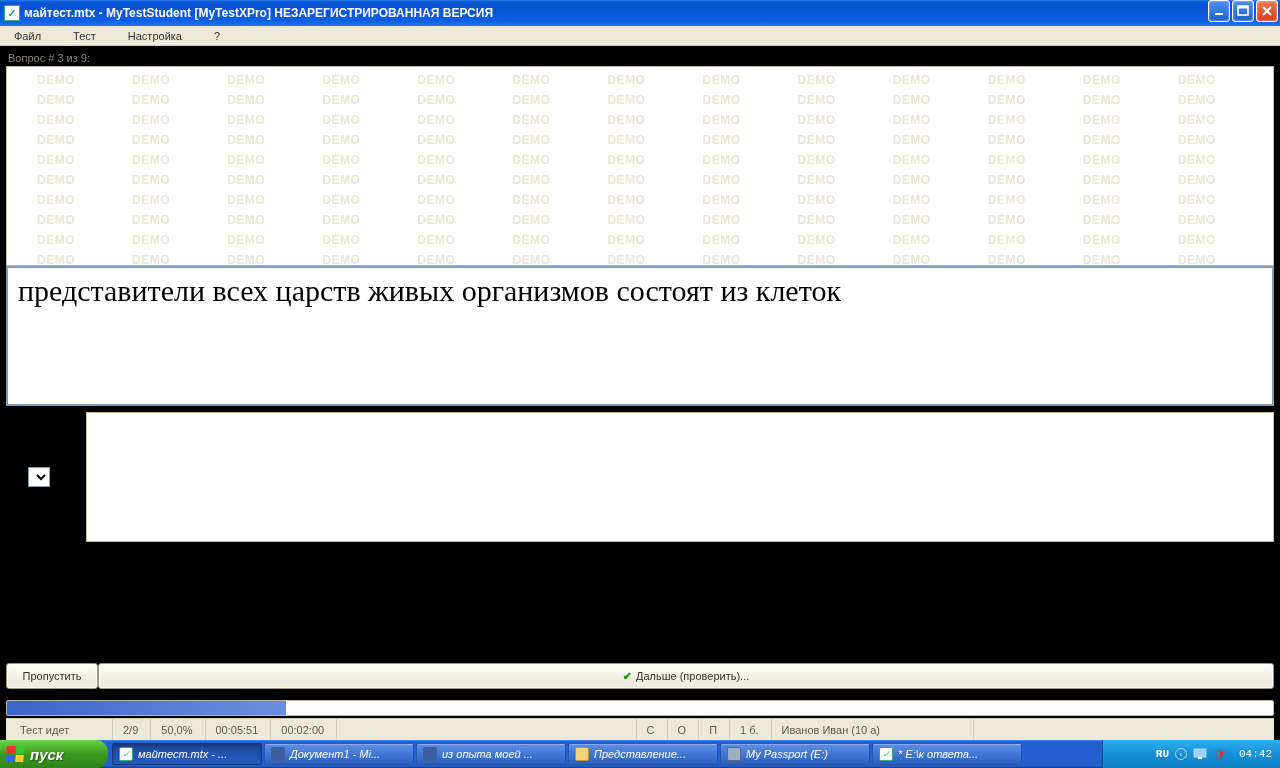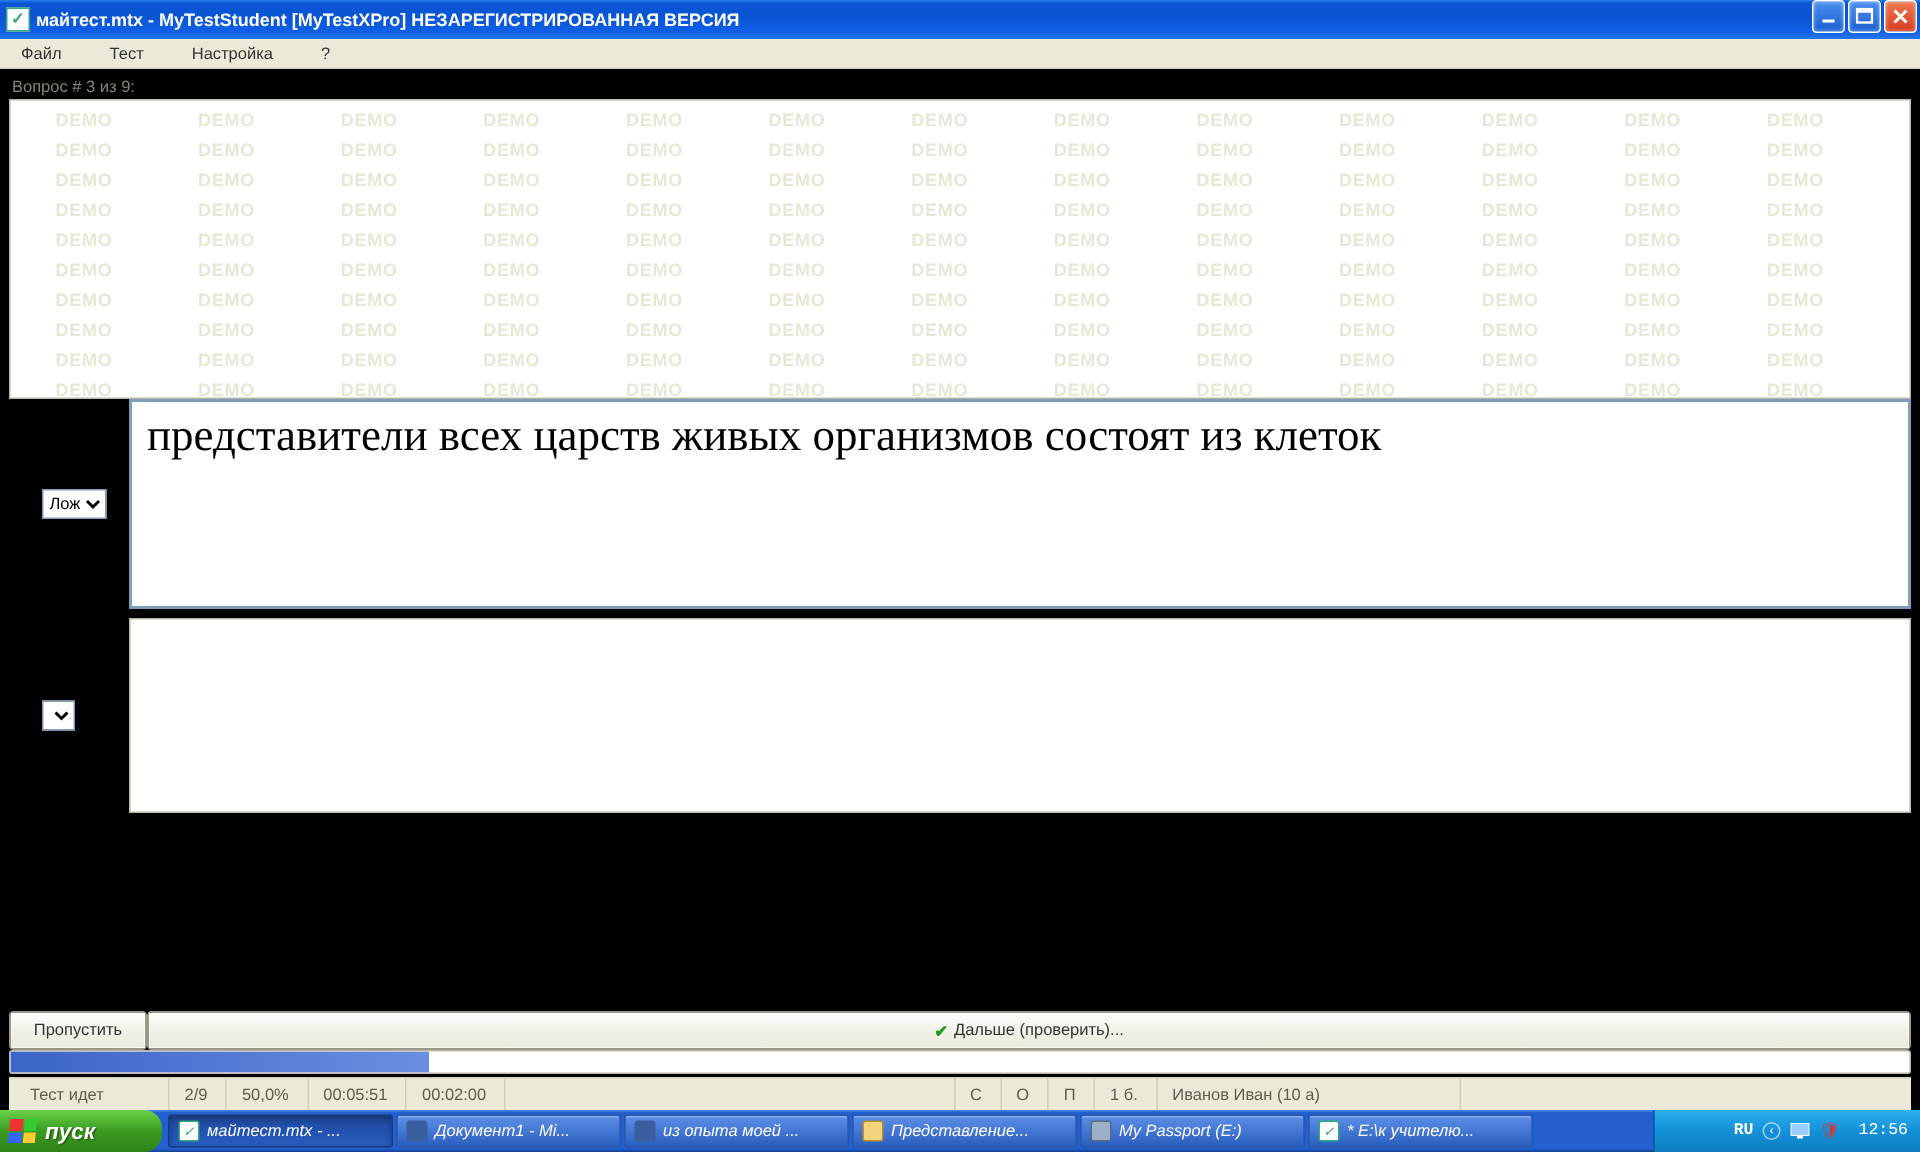--- a/index.html
+++ b/index.html
@@ -41,21 +41,21 @@
 
   .answers { flex:1; display:flex; flex-direction:column; }
   .answer-row { display:flex; align-items:stretch; margin-bottom:6px; }
   .answer-row .selcell { width:80px; display:flex; align-items:center; justify-content:flex-start; padding-left:22px; }
   .answer-row select { font-size:11px; height:20px; border:1px solid #7f9db9; background:#fff; }
   .answer-row .answer-text { flex:1; border:1px solid #b9b6a8; background:#fff; padding:6px 10px;
     font-family:"Times New Roman",serif; font-size:30px; color:#000; min-height:140px; }
   .answer-row .answer-text.sel { border:2px solid #7f9db9; }
   .answer-row.second .answer-text { min-height:130px; }
 
-  .btnrow { display:flex; gap:0; margin:6px 0 0 0; }
+  .btnrow { display:flex; gap:0; margin:6px 0 11px 0; }
   .wbtn { height:26px; border:1px solid #9c9a86; border-radius:3px;
     background:linear-gradient(to bottom,#ffffff 0%,#f3f1e9 45%,#eceadb 100%);
     display:flex; align-items:center; justify-content:center; font-size:11px; color:#333;
     box-shadow:inset 0 0 0 1px rgba(255,255,255,0.8); cursor:default; }
   .wbtn.skip { width:92px; }
   .wbtn.next { flex:1; }
   .wbtn.next .chk { color:#1a9b1a; font-weight:bold; margin-right:4px; }
 
   .progress { height:16px; border:1px solid #b9b6a8; border-radius:2px; background:#fff; margin:0 0 2px 0; position:relative; overflow:hidden; }
   .progress .fill { position:absolute; top:0; left:0; bottom:0; width:22%;
@@ -268,25 +268,20 @@
         <span>DEMO</span>
         <span>DEMO</span>
         <span>DEMO</span>
         <span>DEMO</span>
       </div>
   </div>
 
 
   <div class="answers">
     <div class="answer-row">
-      <div class="selcell">
-        <select>
-          <option>Лож</option>
-        </select>
-      </div>
       <div class="answer-text sel">представители всех царств живых организмов состоят из клеток</div>
     </div>
     <div class="answer-row second">
       <div class="selcell">
         <select>
           <option></option>
         </select>
       </div>
       <div class="answer-text"></div>
     </div>
@@ -348,26 +343,26 @@
     <div class="task">
       <div class="ticon ic-fold"></div>
       <span>Представление...</span>
     </div>
     <div class="task">
       <div class="ticon ic-drive"></div>
       <span>My Passport (E:)</span>
     </div>
     <div class="task">
       <div class="ticon ic-mt"></div>
-      <span>* E:\к учителю...</span>
+      <span>* E:\к ответа...</span>
     </div>
   </div>
   <div class="tray">
     <span class="lang">RU</span>
     <span class="chev">‹</span>
     <svg class="tico" viewBox="0 0 14 14">
         <rect x="1" y="2" width="12" height="8" fill="#9cf" stroke="#fff" stroke-width="0.6"></rect>
         <rect x="5" y="10" width="4" height="2" fill="#fff"></rect>
       </svg>
     <span class="shield">🛡</span>
-    <span class="clock">12:56</span>
+    <span class="clock">04:42</span>
   </div>
 </div>
 
 </body></html>

